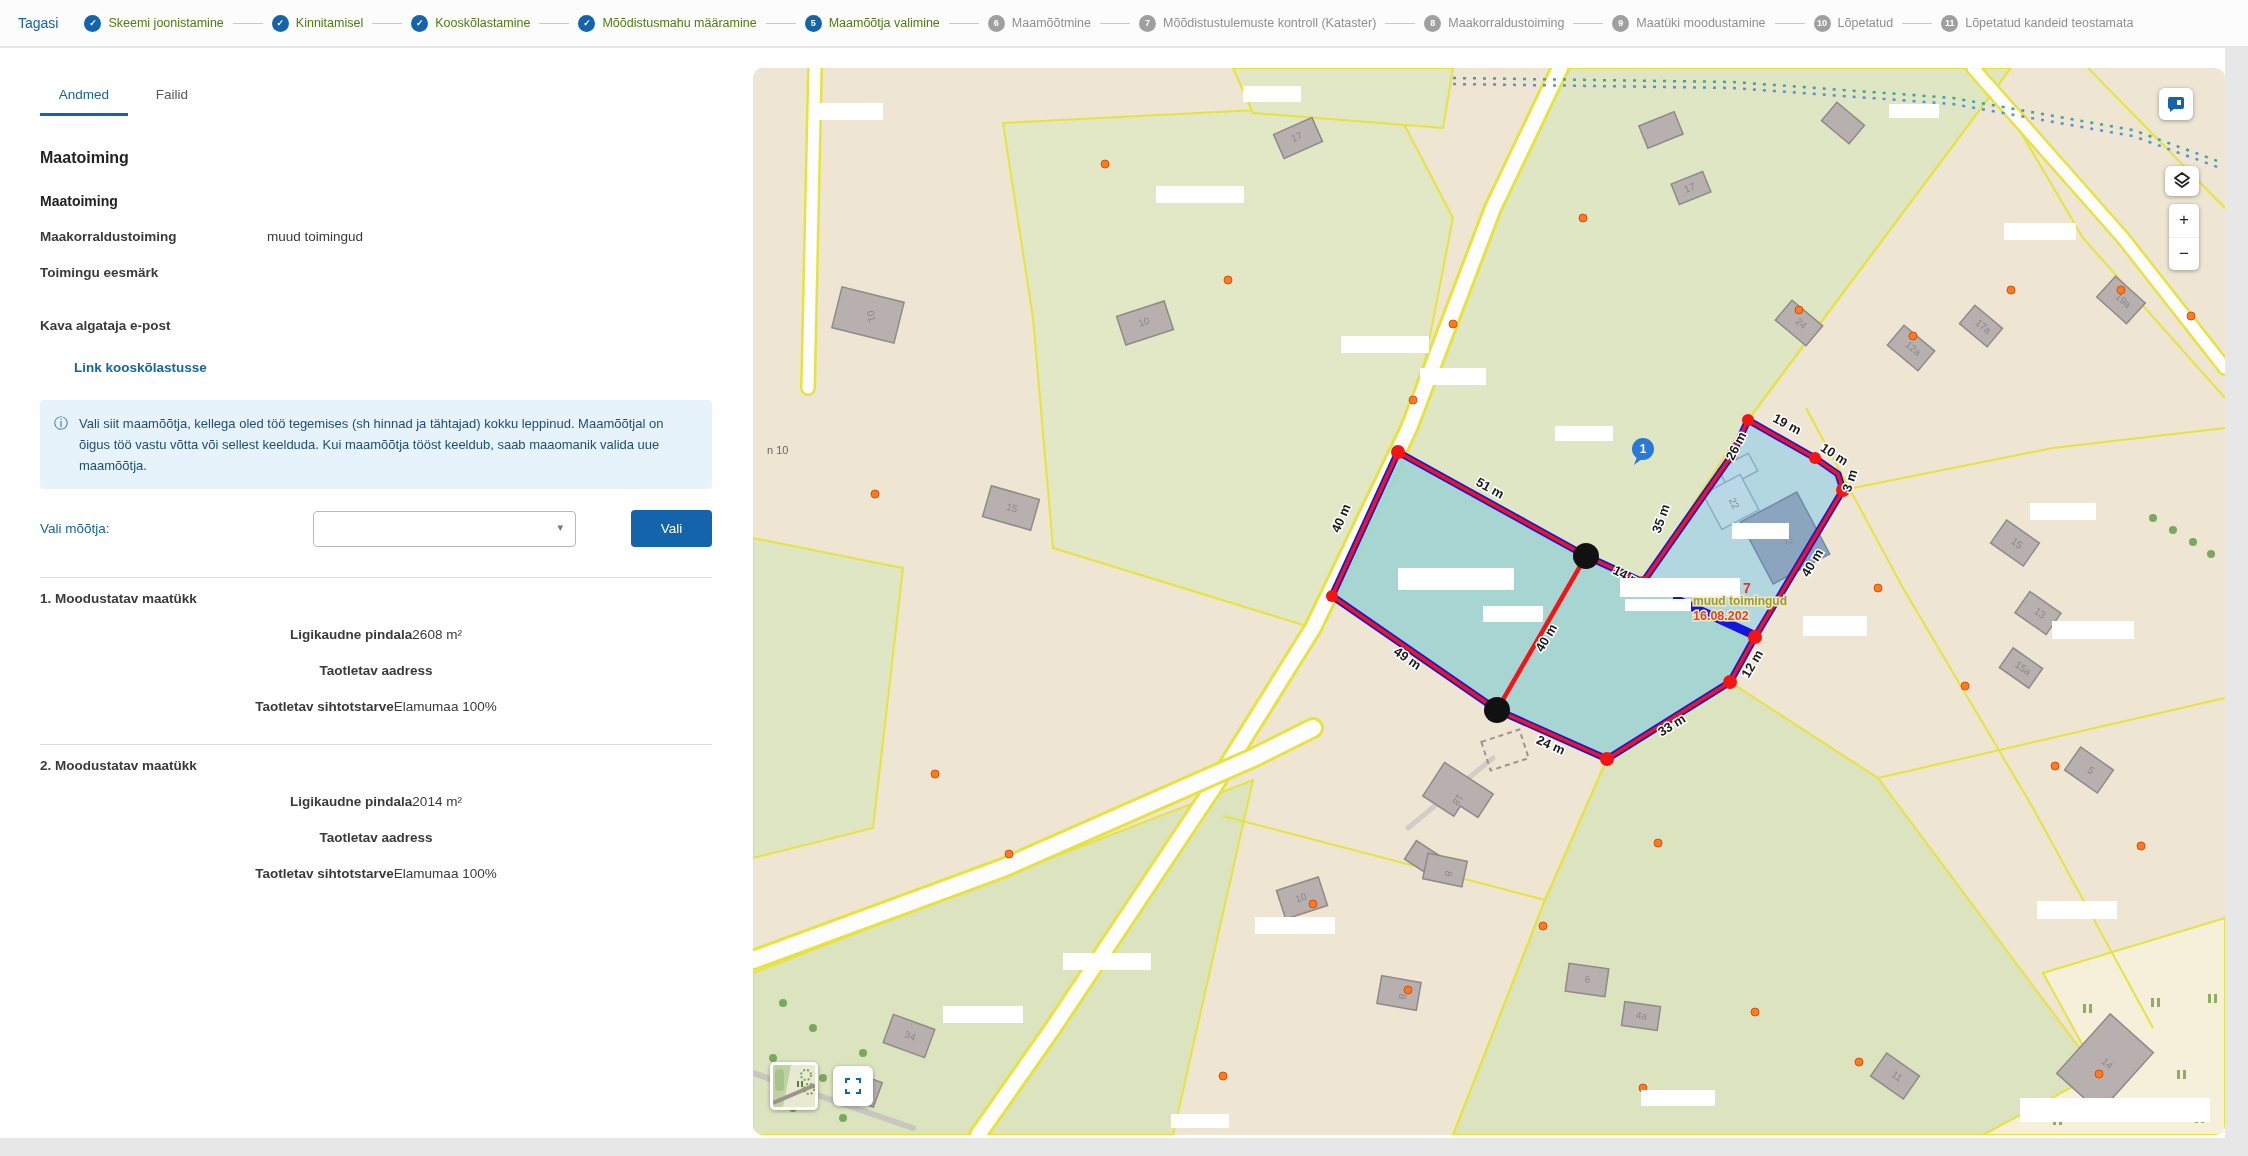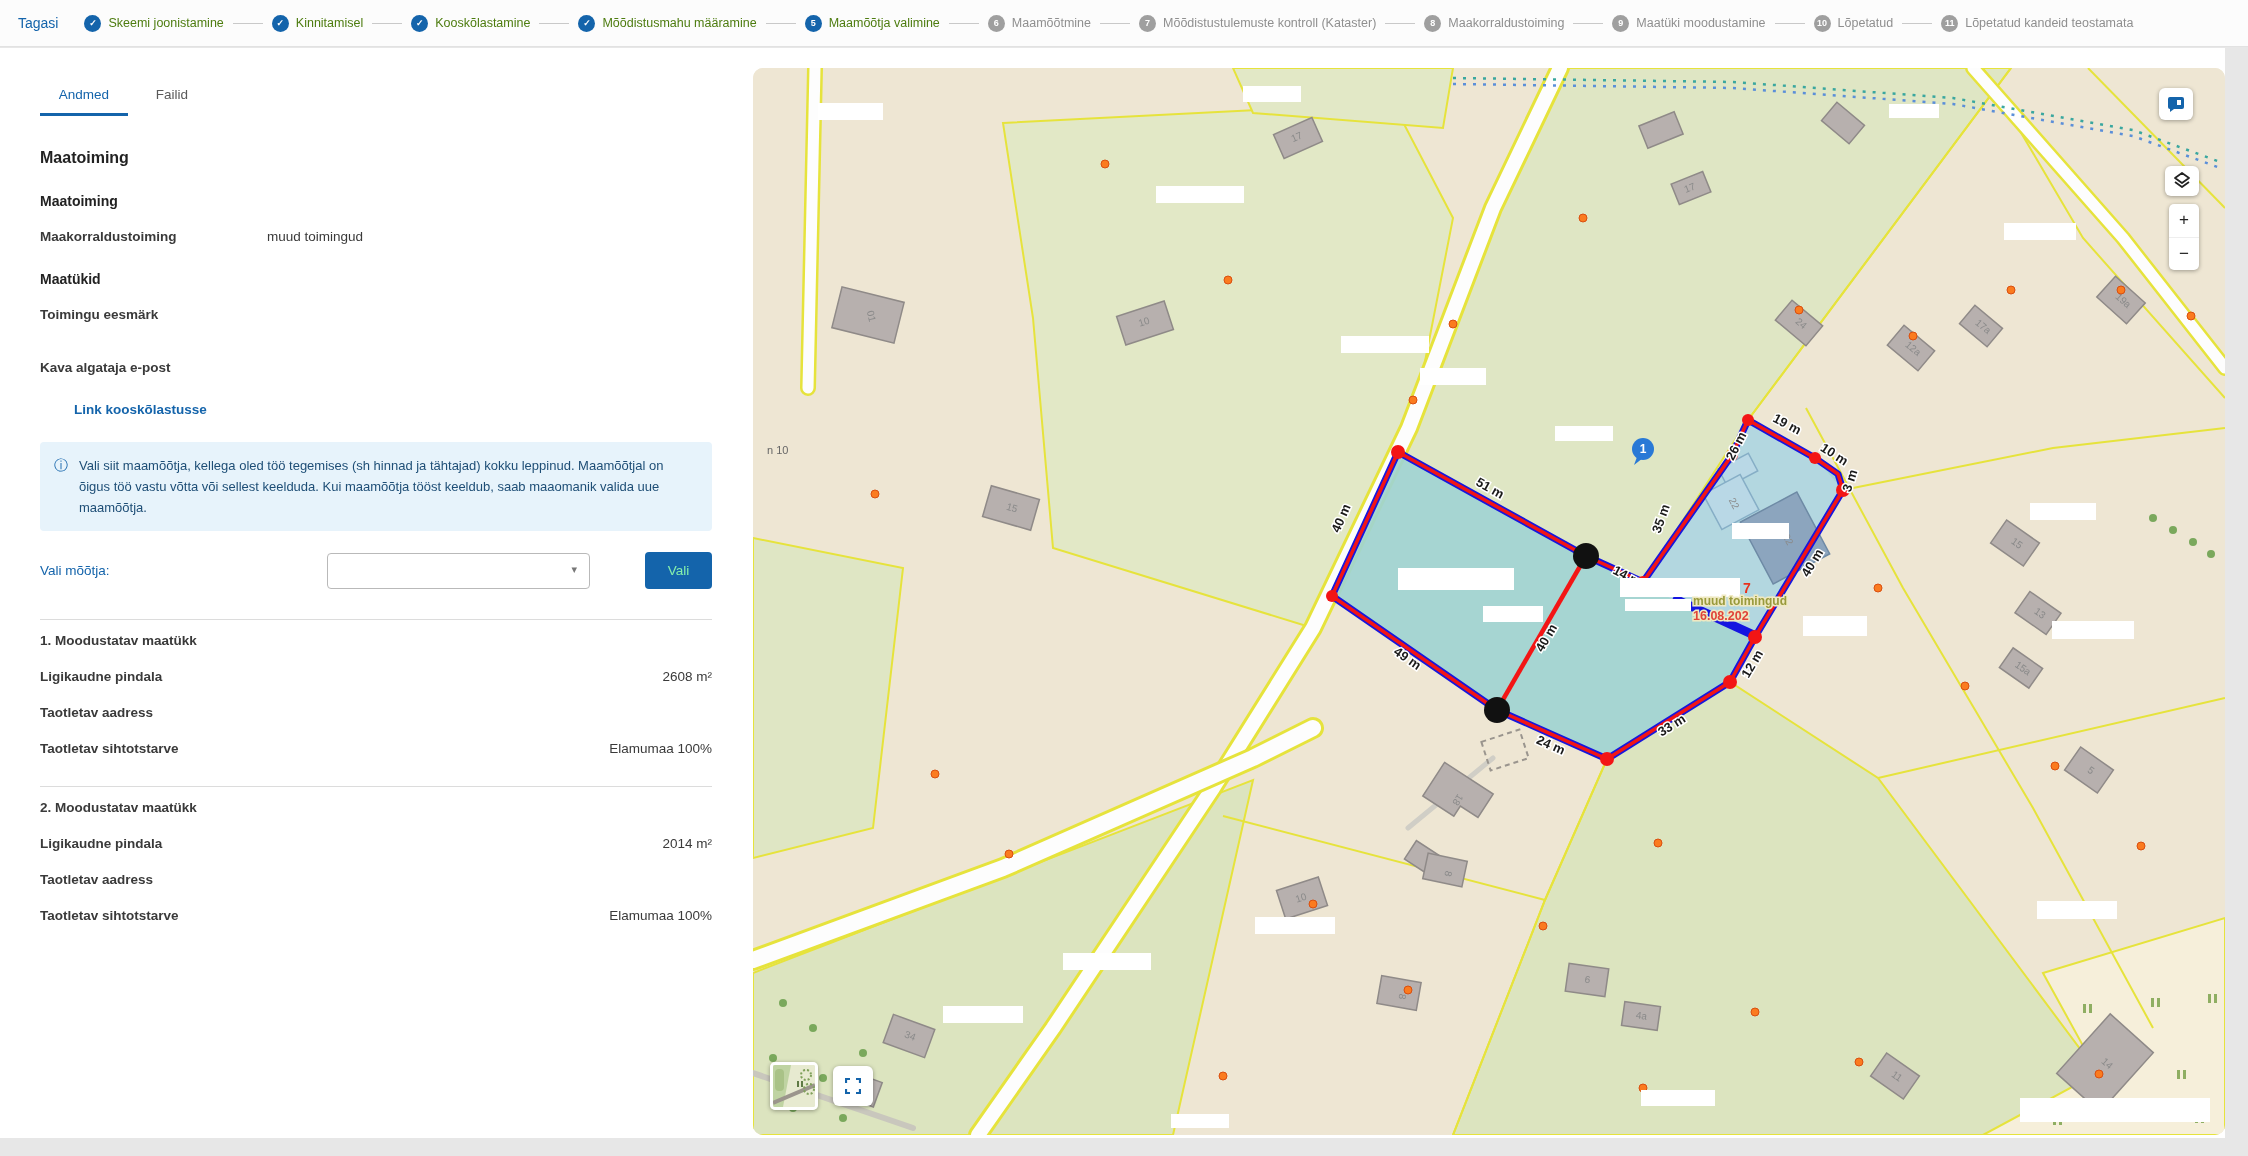--- a/index.html
+++ b/index.html
@@ -37,25 +37,25 @@
   .eesmark-lines { line-height:21px; }
   .boldlab { font-size:13.5px; font-weight:bold; margin-top:37px; }
   .link { color:#1464ab; font-weight:bold; font-size:13.5px; margin-top:27px; cursor:pointer;padding-left:34px; }
   .infobox { margin-top:25px; background:#e7f3fb; border-radius:4px; padding:13px 16px 13px 14px;
              display:flex; font-size:13px; color:#1e4e76; line-height:21px; }
   .info-ic { color:#1464ab; font-size:14px; margin-right:11px; line-height:20px; }
   .valirow { display:flex; align-items:center; margin-top:21px; }
   .valirow .vlab { color:#1464ab; font-size:13.5px; flex:1; }
   .select { width:263px; height:36px; border:1px solid #b9b9b9; border-radius:4px; position:relative; background:#fff; cursor:pointer; }
   .select .caret { position:absolute; right:12px; top:9px; color:#777; font-size:11px; }
-  .btn-vali { width:67px; height:37px; background:#1464ab; border:none; border-radius:4px; color:#86efac;
+  .btn-vali { width:81px; height:37px; background:#1464ab; border:none; border-radius:4px; color:#ffffff;
               font-size:13.5px; margin-left:55px; cursor:pointer; font-family:inherit; }
   .divider { height:1px; background:#dcdcdc; margin-top:30px; }
   .sect-title { font-size:13.5px; font-weight:bold; margin-top:13px; }
-  .kv { display:flex; justify-content:space-between; margin-top:21px; font-size:13.5px; }
+  .kv { display:flex; justify-content:center; margin-top:21px; font-size:13.5px; }
   .kv .lab { font-weight:bold; }
 
   
   .map { position:absolute; left:753px; top:20px; width:1472px; height:1067px; border-radius:10px;
          overflow:hidden; background:#eee6d3; }
   .map svg { display:block; }
   .map-btn { position:absolute; background:#fff; border-radius:6px; box-shadow:0 1px 4px rgba(0,0,0,.35);
              display:flex; align-items:center; justify-content:center; cursor:pointer; }
   .fb-btn { right:32px; top:20px; width:34px; height:32px; }
   .layers-btn { right:26px; top:98px; width:34px; height:30px; }
@@ -143,21 +143,20 @@
     </div>
 
     <h1 class="pg">Maatoiming</h1>
     <h2 class="sec">Maatoiming</h2>
 
     <div class="row">
       <span class="lab">Maakorraldustoiming</span>
       <span class="val">muud toimingud</span>
     </div>
 
-    <h2 class="sec">Maatükid</h2>
 
     <div class="row">
       <span class="lab">Toimingu eesmärk</span>
     </div>
 
     <div class="boldlab">Kava algataja e-post</div>
     <div class="link">Link kooskõlastusse</div>
 
     <div class="infobox">
       <span class="info-ic">ⓘ</span>

